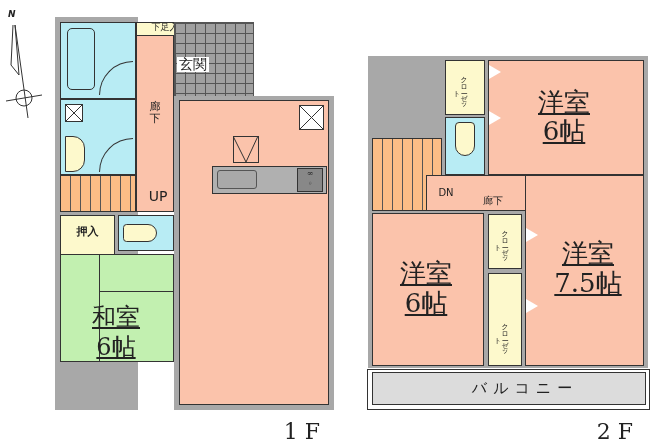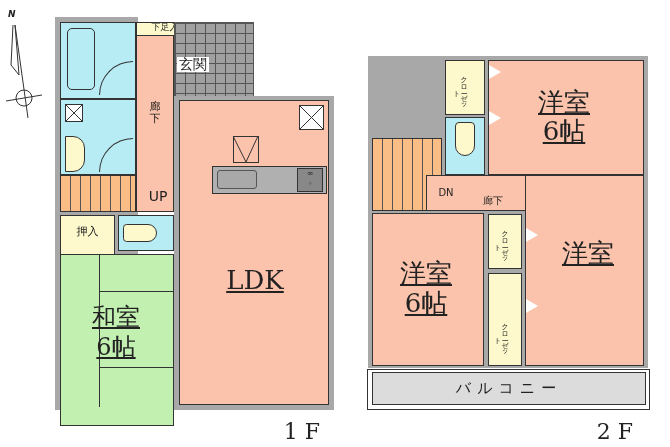--- a/index.html
+++ b/index.html
@@ -74,32 +74,31 @@
       <line x1="25" y1="0" x2="0" y2="25" stroke="#333"></line>
   </svg>
   <svg width="26" height="27" style="position:absolute;left:53px;top:35px">
     <rect x="0.5" y="0.5" width="25" height="26" fill="none" stroke="#333"></rect>
       <polyline points="0,0 13,26 25,0" fill="none" stroke="#333"></polyline>
   </svg>
   <div class="abs" style="left:32px;top:65px;width:115px;height:28px;background:#b0b0b0;border:1px solid #333;">
     <div class="abs" style="left:4px;top:3px;width:40px;height:19px;border:1px solid #555;border-radius:3px;background:#a9a9a9;"></div>
     <div class="abs" style="left:84px;top:1px;width:26px;height:24px;background:#888;border:1px solid #333;font-size:8px;color:#222;text-align:center;line-height:10px;">∞<br>◦</div>
   </div>
-  <span class="label big" style="left:35px;top:166px;width:80px;">LDK</span>
 </div>
 
-<div class="abs room yellow" style="left:60px;top:215px;width:55px;height:48px;">
+<div class="abs room yellow" style="left:60px;top:215px;width:55px;height:48px;font-weight:bold;">
   <span class="label small" style="left:0;top:10px;width:53px;font-size:11px;">押入</span>
 </div>
 
 <div class="abs room cyan" style="left:118px;top:215px;width:56px;height:36px;">
   <div class="abs yellow" style="left:4px;top:8px;width:34px;height:18px;border:1px solid #333;border-radius:4px 10px 10px 4px;"></div>
 </div>
 
-<div class="abs room green" style="left:60px;top:254px;width:114px;height:172px;background-image:linear-gradient(#333,#333),linear-gradient(#333,#333),linear-gradient(#333,#333);background-size:1px 152px,76px 1px,76px 1px;background-position:38px 0,38px 36px,38px 112px;background-repeat:no-repeat;">
+<div class="abs room green" style="left:60px;top:254px;width:114px;height:108px;background-image:linear-gradient(#333,#333),linear-gradient(#333,#333),linear-gradient(#333,#333);background-size:1px 152px,76px 1px,76px 1px;background-position:38px 0,38px 36px,38px 112px;background-repeat:no-repeat;">
   <span class="label big" style="left:10px;top:50px;width:90px;font-size:24px;">和室</span>
   <span class="label big" style="left:10px;top:80px;width:90px;font-size:24px;">6帖</span>
 </div>
 <span class="label floor" style="left:272px;top:420px;width:60px;text-align:center;">1 F</span>
 
 <div class="abs wall" style="left:368px;top:56px;width:280px;height:312px;"></div>
 
 <div class="abs wall" style="left:441px;top:56px;width:50px;height:82px;"></div>
 <div class="abs room yellow" style="left:445px;top:60px;width:40px;height:55px;">
   <span class="label vert" style="left:6px;top:6px;height:45px;">クローゼット</span>
@@ -131,19 +130,20 @@
   <span class="label vert" style="left:4px;top:6px;height:45px;">クローゼット</span>
 </div>
 <div class="abs room yellow" style="left:488px;top:273px;width:34px;height:93px;">
   <span class="label vert" style="left:4px;top:40px;height:45px;">クローゼット</span>
 </div>
 
 <div class="abs room pink" style="left:525px;top:175px;width:119px;height:191px;">
   <div class="abs tri" style="left:0;top:52px;border-left:12px solid #fff;"></div>
   <div class="abs tri" style="left:0;top:123px;border-left:12px solid #fff;"></div>
   <span class="label big" style="left:12px;top:64px;width:100px;">洋室</span>
+  <span class="label big" style="left:12px;top:94px;width:100px;">7.5帖</span>
 </div>
 
 <div class="abs" style="left:367px;top:369px;width:283px;height:41px;border:1px solid #333;background:#fff;"></div>
 <div class="abs room" style="left:372px;top:372px;width:274px;height:33px;background:#dcdcdc;">
-  <span class="label" style="left:0;top:8px;width:272px;font-size:15px;letter-spacing:6px;font-family:'DejaVu Sans',sans-serif;">バルコニー</span>
+  <span class="label" style="left:0;top:8px;width:272px;font-size:15px;letter-spacing:6px;font-family:'DejaVu Sans',sans-serif;padding-left:16px;">バルコニー</span>
 </div>
 <span class="label floor" style="left:585px;top:420px;width:60px;">2 F</span>
 
 </body></html>

